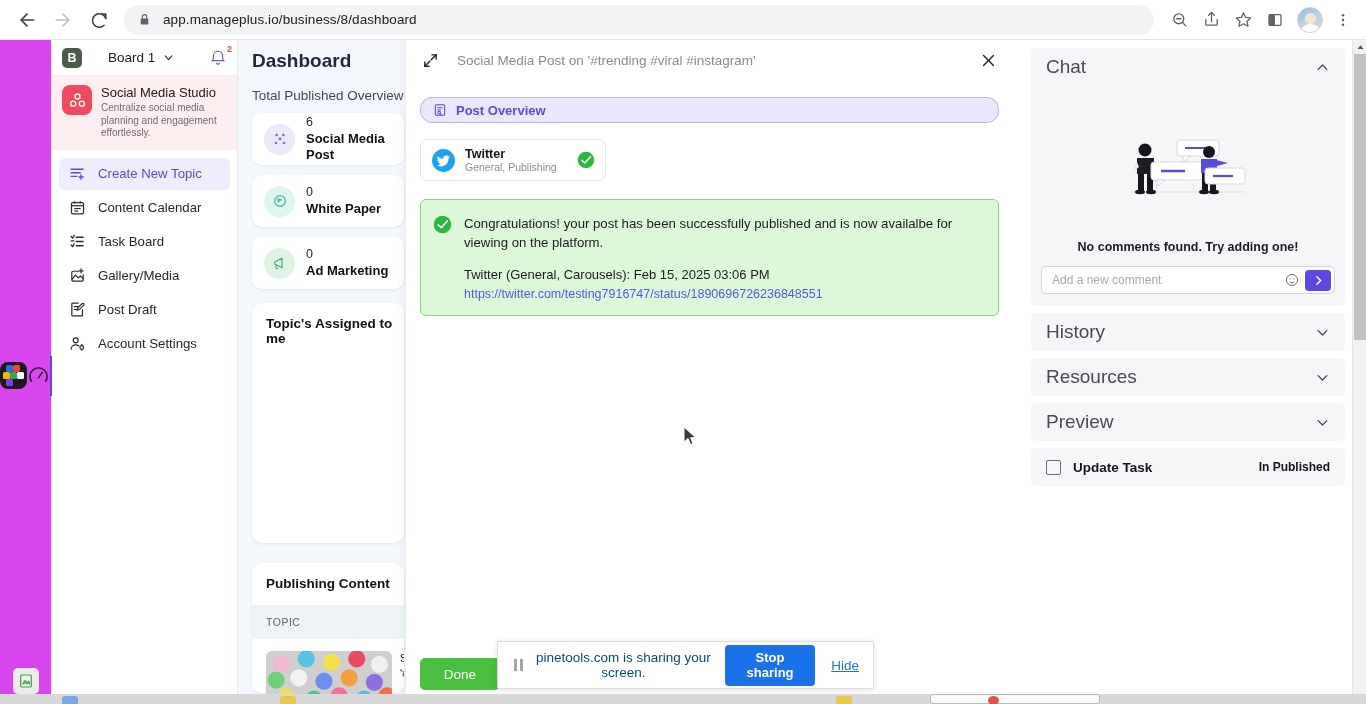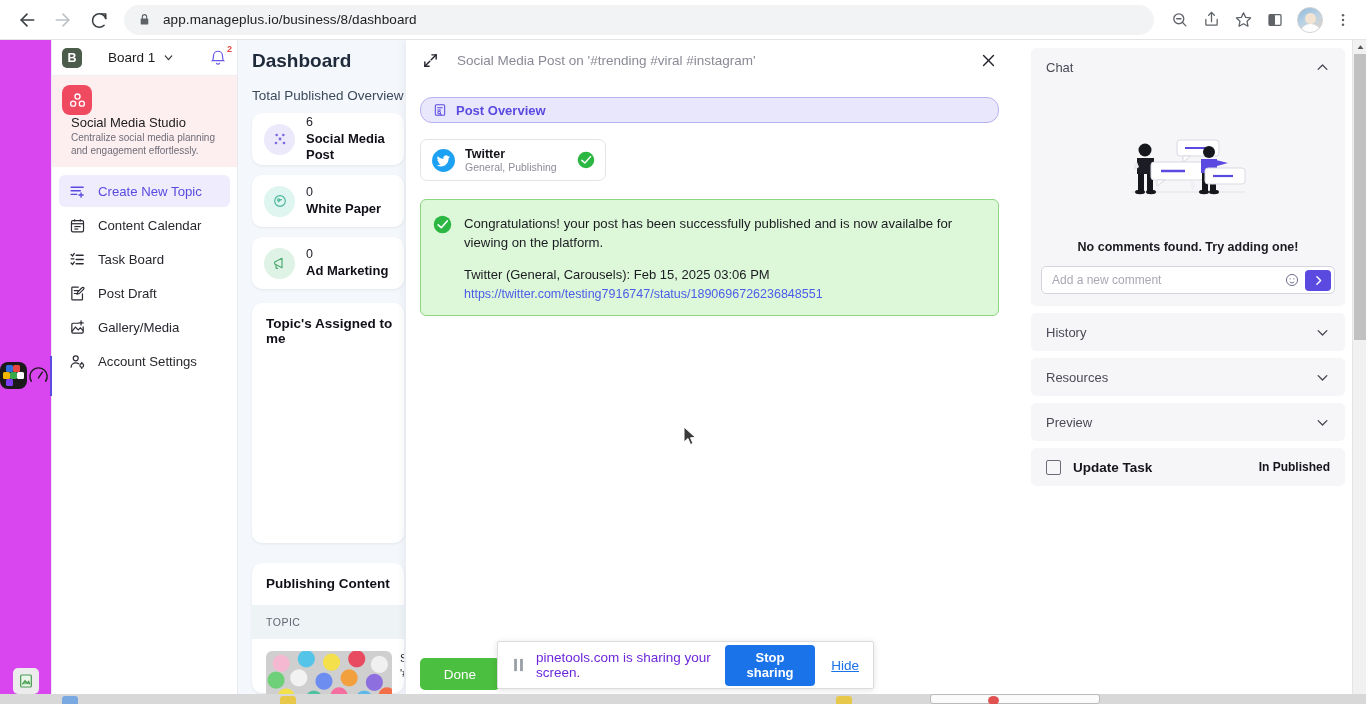--- a/index.html
+++ b/index.html
@@ -110,21 +110,21 @@
   }
   .board-name { font-size: 13.5px; color: #1b1b1b; margin-left: 26px; }
   .chev-sm { margin-left: 7px; color: #333; display:flex; }
   .bell-wrap { margin-left: auto; position: relative; color: #6657e8; display:flex; }
   .bell-badge {
     position: absolute; top: -5px; right: -5px;
     font-size: 9px; color: #e8463f; font-weight: 600;
   }
 
   .promo {
-    background: #fdeef0; display: flex; padding: 9px 10px 10px 10px; align-items: flex-start; flex-direction: column;
+    background: #fdeef0; display: flex; padding: 9px 10px 10px 10px; align-items: flex-start;
   }
   .promo-icon {
     width: 30px; height: 30px; border-radius: 8px; background: #ef4a60;
     display: flex; align-items: center; justify-content: center; flex: 0 0 auto;
     color:#fff;
   }
   .promo-txt { margin-left: 9px; }
   .promo-title { font-size: 13px; color: #1b1b1b; line-height: 15px; }
   .promo-sub { font-size: 10px; color: #6d6d78; line-height: 12.5px; margin-top: 2px; }
 
@@ -240,21 +240,21 @@
   .chatpanel {
     position: absolute; left: 1013px; top: 0; width: 340px; height: 664px;
     background: #ffffff; padding: 8px 8px 0 18px;
   }
   .acc {
     background: #f6f6f8; border-radius: 5px; margin-bottom: 7px;
   }
   .acc-head {
     height: 38px; display: flex; align-items: center; padding: 0 15px;
   }
-  .acc-head span { font-size: 13px; color: #4a4a57; text-align: center; }
+  .acc-head span { font-size: 19px; color: #4a4a57; text-align: center; }
   .acc-head .cv { margin-left: auto; color: #414150; display:flex; }
 
   .chat-body { padding: 0 10px 12px 10px; }
   .illus { height: 150px; display: flex; align-items: center; justify-content: center; }
   .empty-msg { text-align: center; font-size: 12.5px; font-weight: 700; color: #1b1b22; margin: 4px 0 12px 0; }
   .comment-input {
     height: 28px; background: #fff; border: 1px solid #d4d4dd; border-radius: 5px;
     display: flex; align-items: center; padding: 0 3px 0 10px;
   }
   .comment-input .ph { flex: 1; font-size: 12px; color: #a9a9b5; }
@@ -292,21 +292,21 @@
   }
 
   
   .share-bar {
     position: absolute; left: 497px; top: 641px; width: 377px; height: 48px;
     background: #fff; border: 1px solid #dcdcdc; border-radius: 2px;
     box-shadow: 0 1px 6px rgba(0,0,0,.12);
     display: flex; align-items: center; padding: 0 14px; z-index: 50;
   }
   .pause-ic { color: #9aa0a6; display: flex; margin-right: 11px; }
-  .share-txt { font-size: 13.5px; color: #6d28d9; }
+  .share-txt { font-size: 13.5px; color: #0c4a6e; text-align: center; }
   .stop-btn {
     margin-left: 14px; background: #1a73e8; color: #fff; border: none;
     border-radius: 4px; height: 41px; padding: 0 14px; font-size: 13px;
     font-family: inherit; cursor: pointer; font-weight: 600;
   }
   .hide-link { margin-left: 16px; font-size: 13.5px; color: #1a73e8; text-decoration: underline; cursor: pointer; }
 
   
   .taskbar {
     position: absolute; left: 0; bottom: 0; width: 1366px; height: 10px;
@@ -505,38 +505,38 @@
               <polyline points="3 5 5 7 7.5 3.5"></polyline>
               <line x1="3" y1="11" x2="7" y2="11"></line>
               <polyline points="3 17 5 19 7.5 15.5"></polyline>
             </svg>
         </span>
         <span>Task Board</span>
       </div>
       <div class="nav-item">
         <span class="ni">
           <svg width="17" height="17" viewBox="0 0 24 24" fill="none" stroke="currentColor" stroke-width="1.7" stroke-linecap="round">
+              <path d="M20 11v7.5a1.5 1.5 0 0 1-1.5 1.5h-13A1.5 1.5 0 0 1 4 18.5v-11A1.5 1.5 0 0 1 5.5 6H13"></path>
+              <polyline points="4.5 17 9 11.5 13 15.5 16 12.5 20 16.5"></polyline>
+              <line x1="17" y1="2.5" x2="17" y2="8.5"></line>
+              <line x1="14" y1="5.5" x2="20" y2="5.5"></line>
+            </svg>
+        </span>
+        <span>Gallery/Media</span>
+      </div>
+      <div class="nav-item">
+        <span class="ni">
+          <svg width="17" height="17" viewBox="0 0 24 24" fill="none" stroke="currentColor" stroke-width="1.7" stroke-linecap="round">
               <path d="M19 12.5V20a1 1 0 0 1-1 1H5a1 1 0 0 1-1-1V4a1 1 0 0 1 1-1h8"></path>
               <line x1="7.5" y1="8" x2="13" y2="8"></line>
               <line x1="7.5" y1="12" x2="11" y2="12"></line>
               <path d="M20.5 3.5a1.8 1.8 0 0 1 0 2.6l-6 6-3 .8.8-3 6-6a1.8 1.8 0 0 1 2.2-.4z"></path>
             </svg>
         </span>
         <span>Post Draft</span>
-      </div>
-      <div class="nav-item">
-        <span class="ni">
-          <svg width="17" height="17" viewBox="0 0 24 24" fill="none" stroke="currentColor" stroke-width="1.7" stroke-linecap="round">
-              <path d="M20 11v7.5a1.5 1.5 0 0 1-1.5 1.5h-13A1.5 1.5 0 0 1 4 18.5v-11A1.5 1.5 0 0 1 5.5 6H13"></path>
-              <polyline points="4.5 17 9 11.5 13 15.5 16 12.5 20 16.5"></polyline>
-              <line x1="17" y1="2.5" x2="17" y2="8.5"></line>
-              <line x1="14" y1="5.5" x2="20" y2="5.5"></line>
-            </svg>
-        </span>
-        <span>Gallery/Media</span>
       </div>
       <div class="nav-item">
         <span class="ni">
           <svg width="17" height="17" viewBox="0 0 24 24" fill="none" stroke="currentColor" stroke-width="1.7" stroke-linecap="round">
               <circle cx="9.5" cy="7.5" r="3.5"></circle>
               <path d="M3 20c0-3.6 2.9-6 6.5-6 1.6 0 3 .5 4.2 1.3"></path>
               <circle cx="18" cy="17.5" r="2.6"></circle>
               <line x1="18" y1="13.2" x2="18" y2="14.6"></line>
               <line x1="18" y1="20.4" x2="18" y2="21.8"></line>
             </svg>

